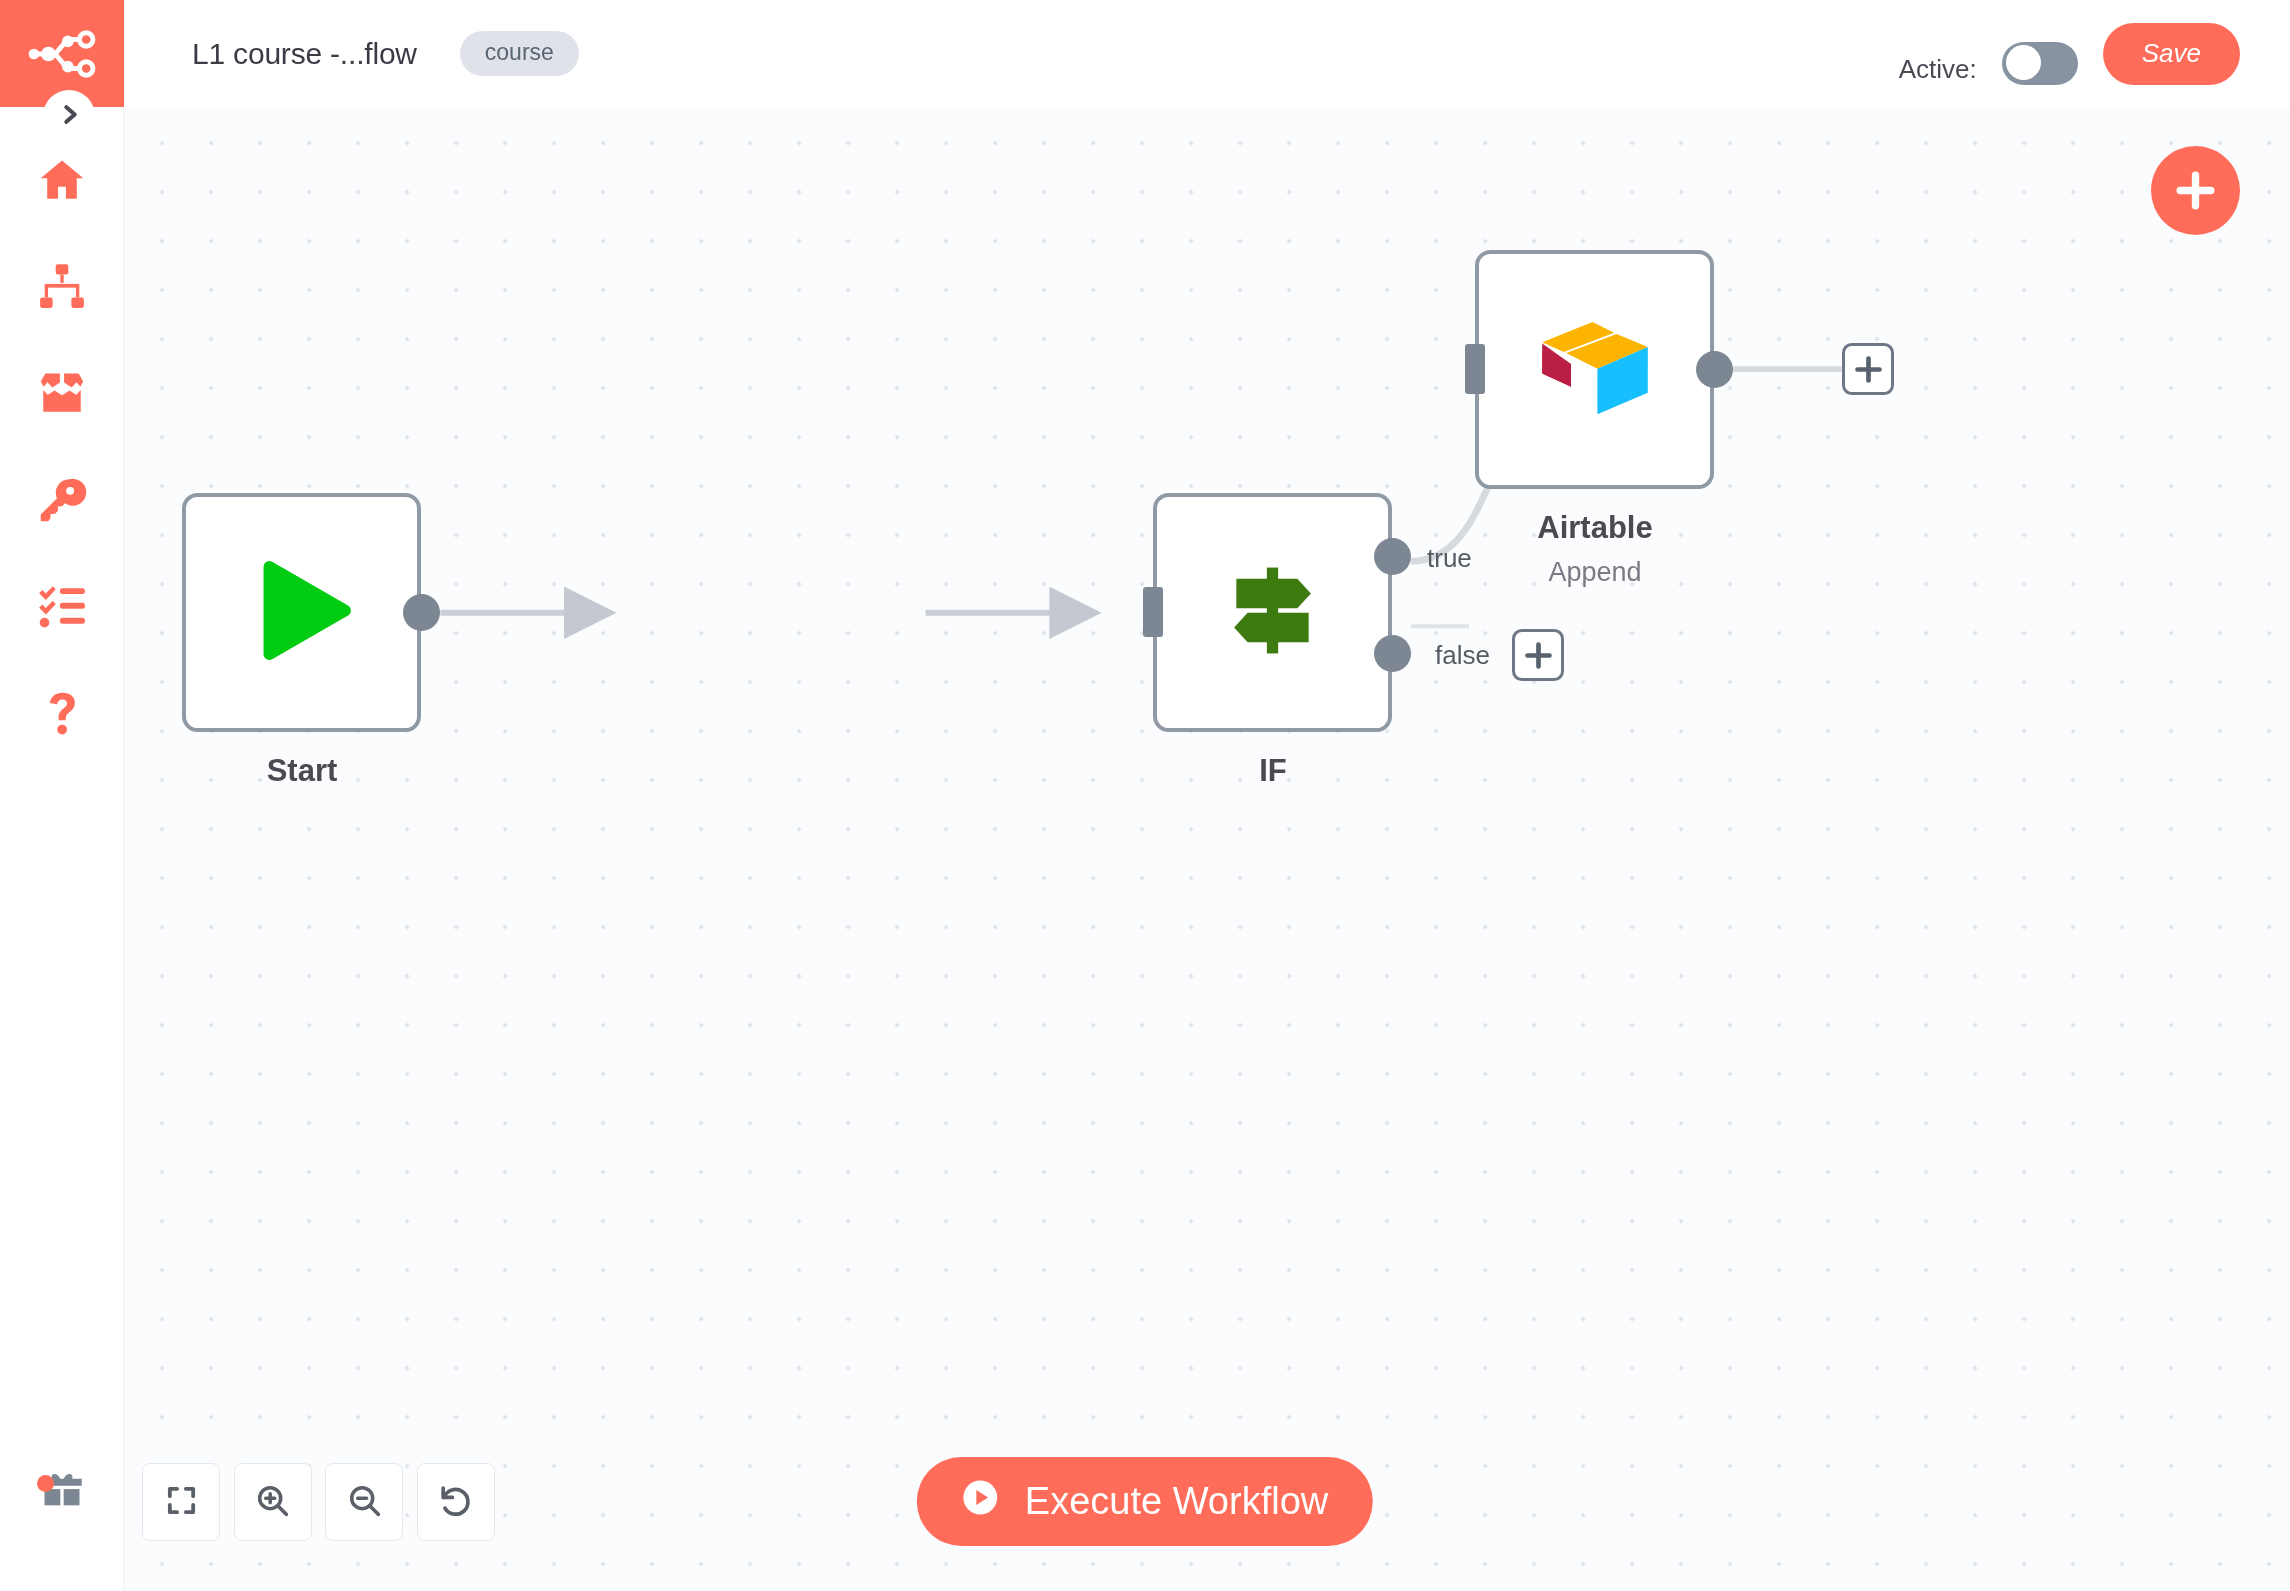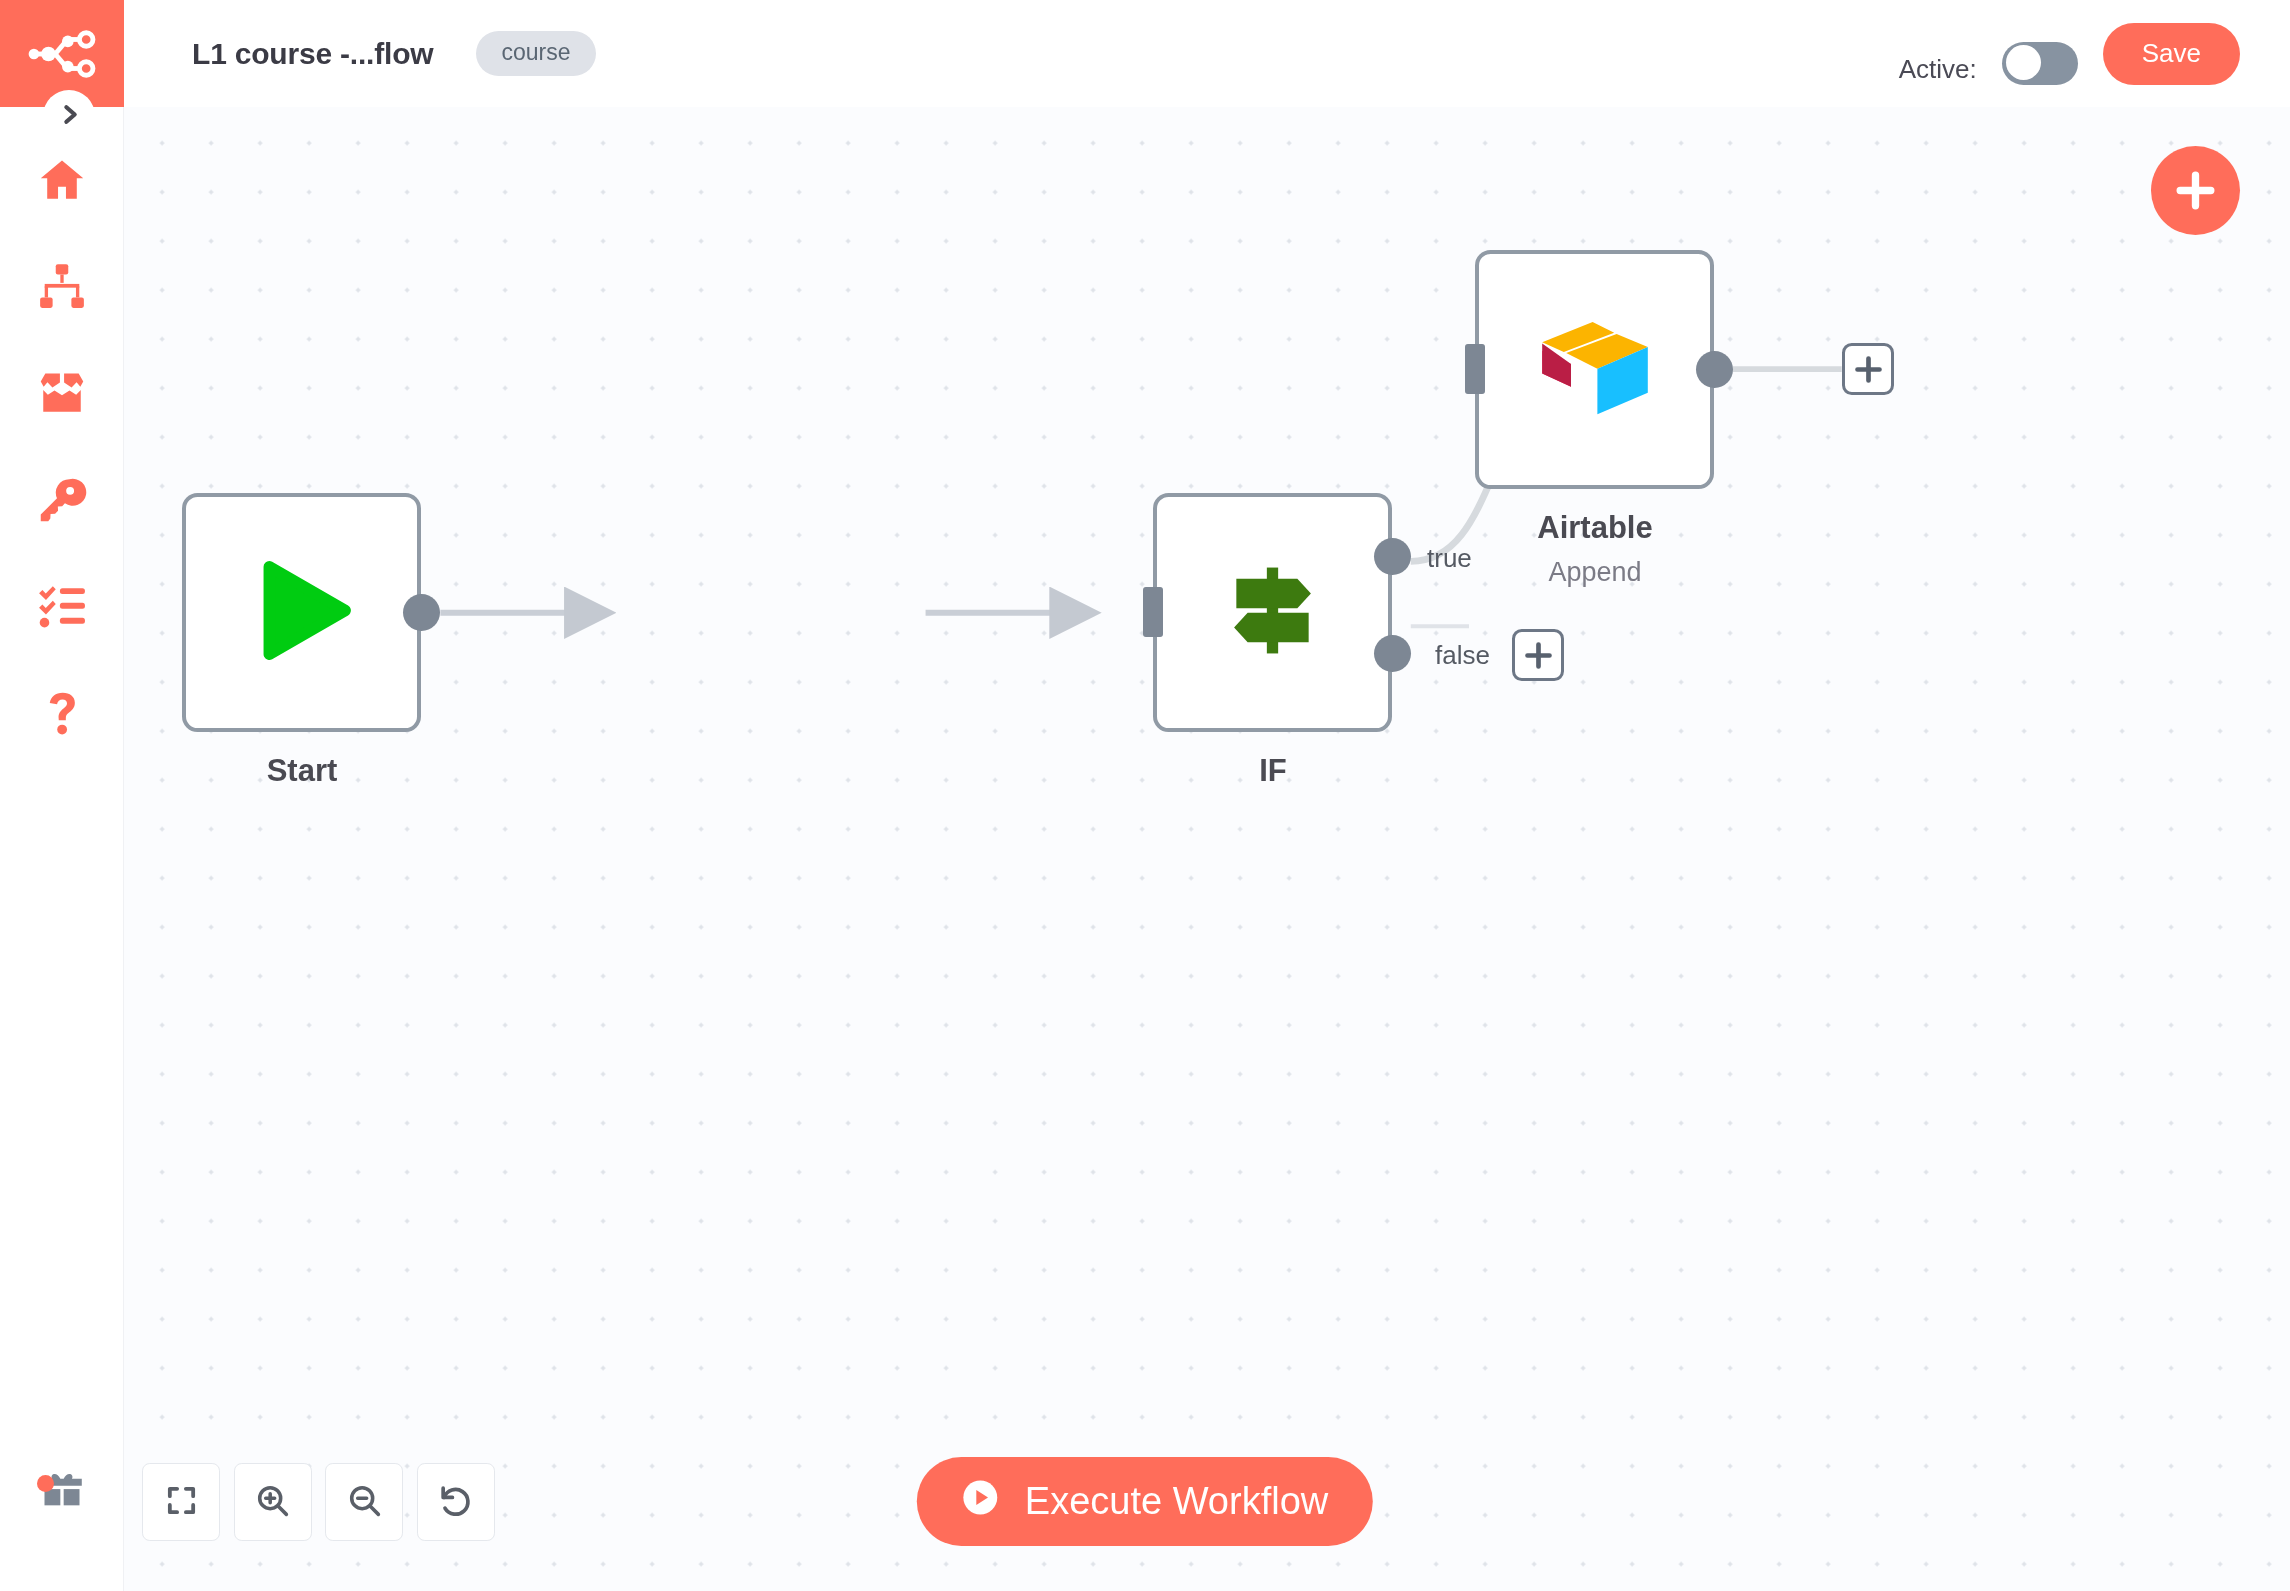--- a/index.html
+++ b/index.html
@@ -43,21 +43,21 @@
   
   #topbar {
     position: absolute; left: 124px; top: 0;
     width: 2166px; height: 107px;
     background: #ffffff;
     display: flex; align-items: center;
     z-index: 30;
   }
   #wf-title {
     margin-left: 68px;
-    font-size: 30px; font-weight: bold; color: #3b3b45;
+    font-size: 30px; font-weight: normal; color: #3b3b45;
     letter-spacing: -0.2px;
     white-space: nowrap;
   }
   #wf-tag {
     margin-left: 43px;
     background: #dfe2e8; color: #5a6673;
     border-radius: 969px;
     padding: 9.7px 25px 11.6px 25px;
     font-size: 23px;
     line-height: 1;
@@ -76,20 +76,21 @@
     width: 35px; height: 35px; border-radius: 50%;
     background: #ffffff;
   }
   #save-btn {
     background: #ff6d5a; color: #ffffff;
     border: none; border-radius: 969px;
     padding: 15.5px 39px;
     font-size: 26px;
     font-family: "Liberation Sans", sans-serif;
     cursor: pointer;
+    font-style: italic;
   }
 
   
   #canvas {
     position: absolute; left: 124px; top: 107px;
     width: 2166px; height: 1485px;
     background-color: #fbfcfe;
     background-image: radial-gradient(#dfe3e9 2.1px, transparent 2.2px);
     background-size: 49px 49px;
     background-position: 13.6px 11.6px;

